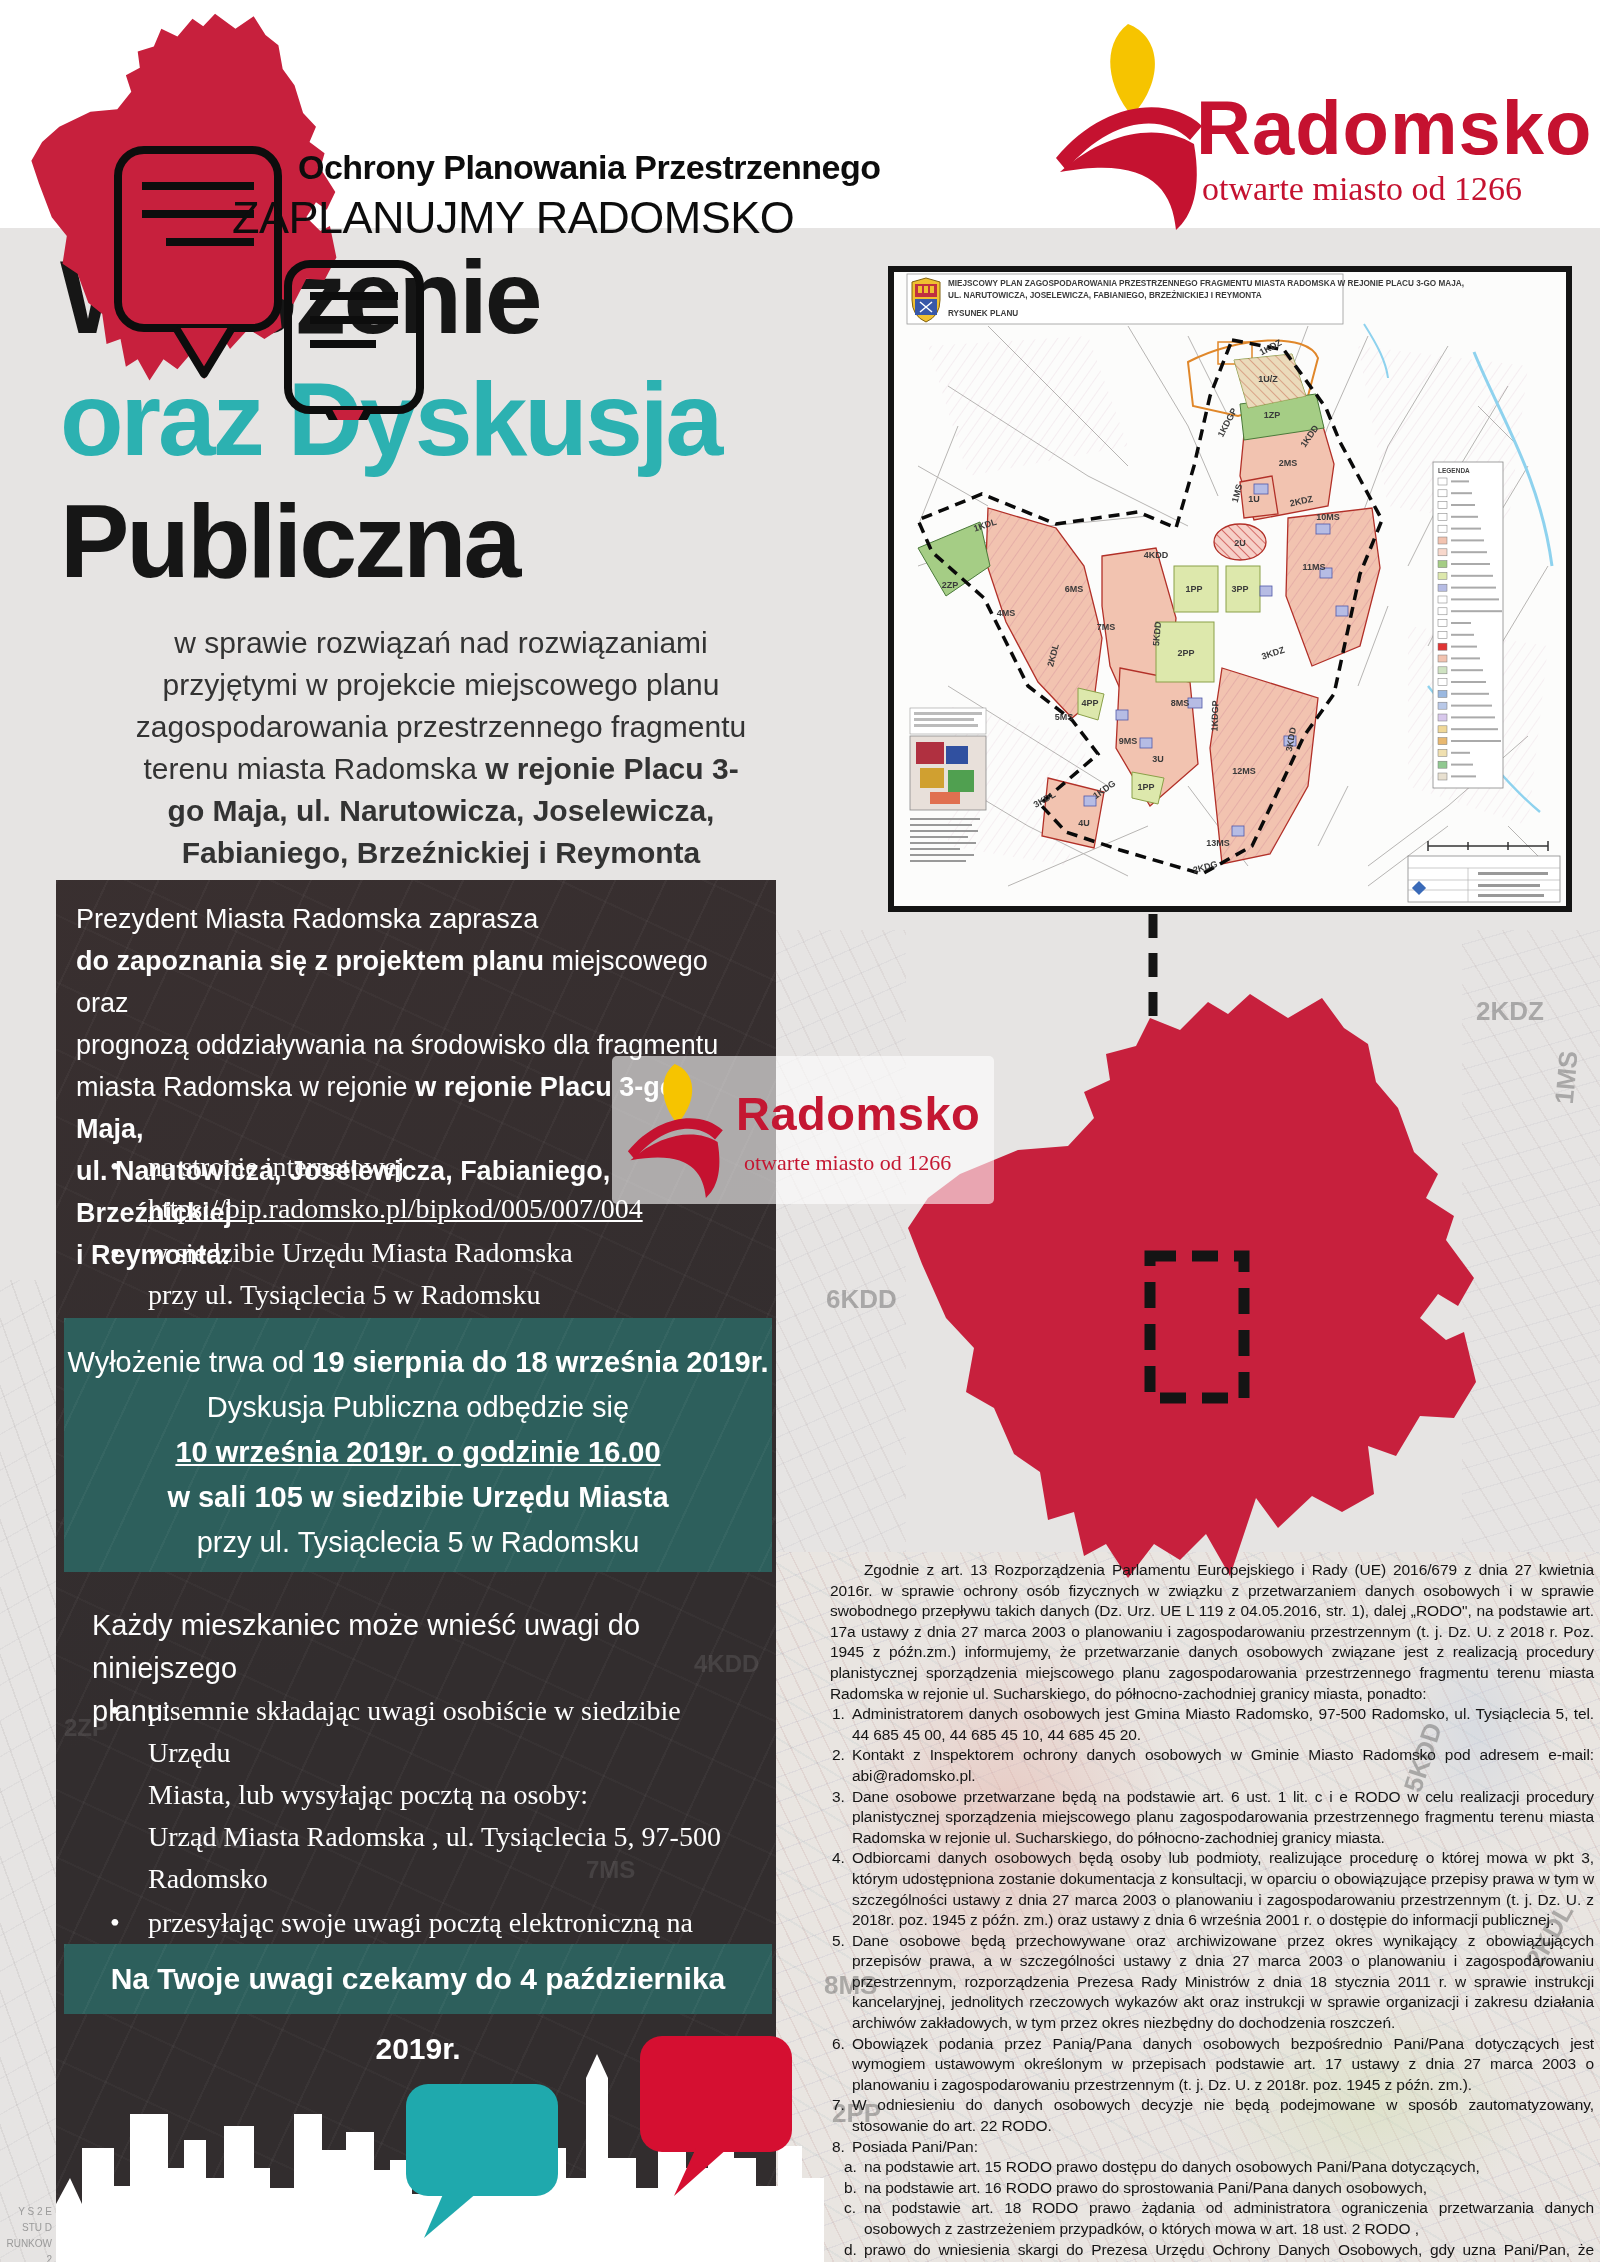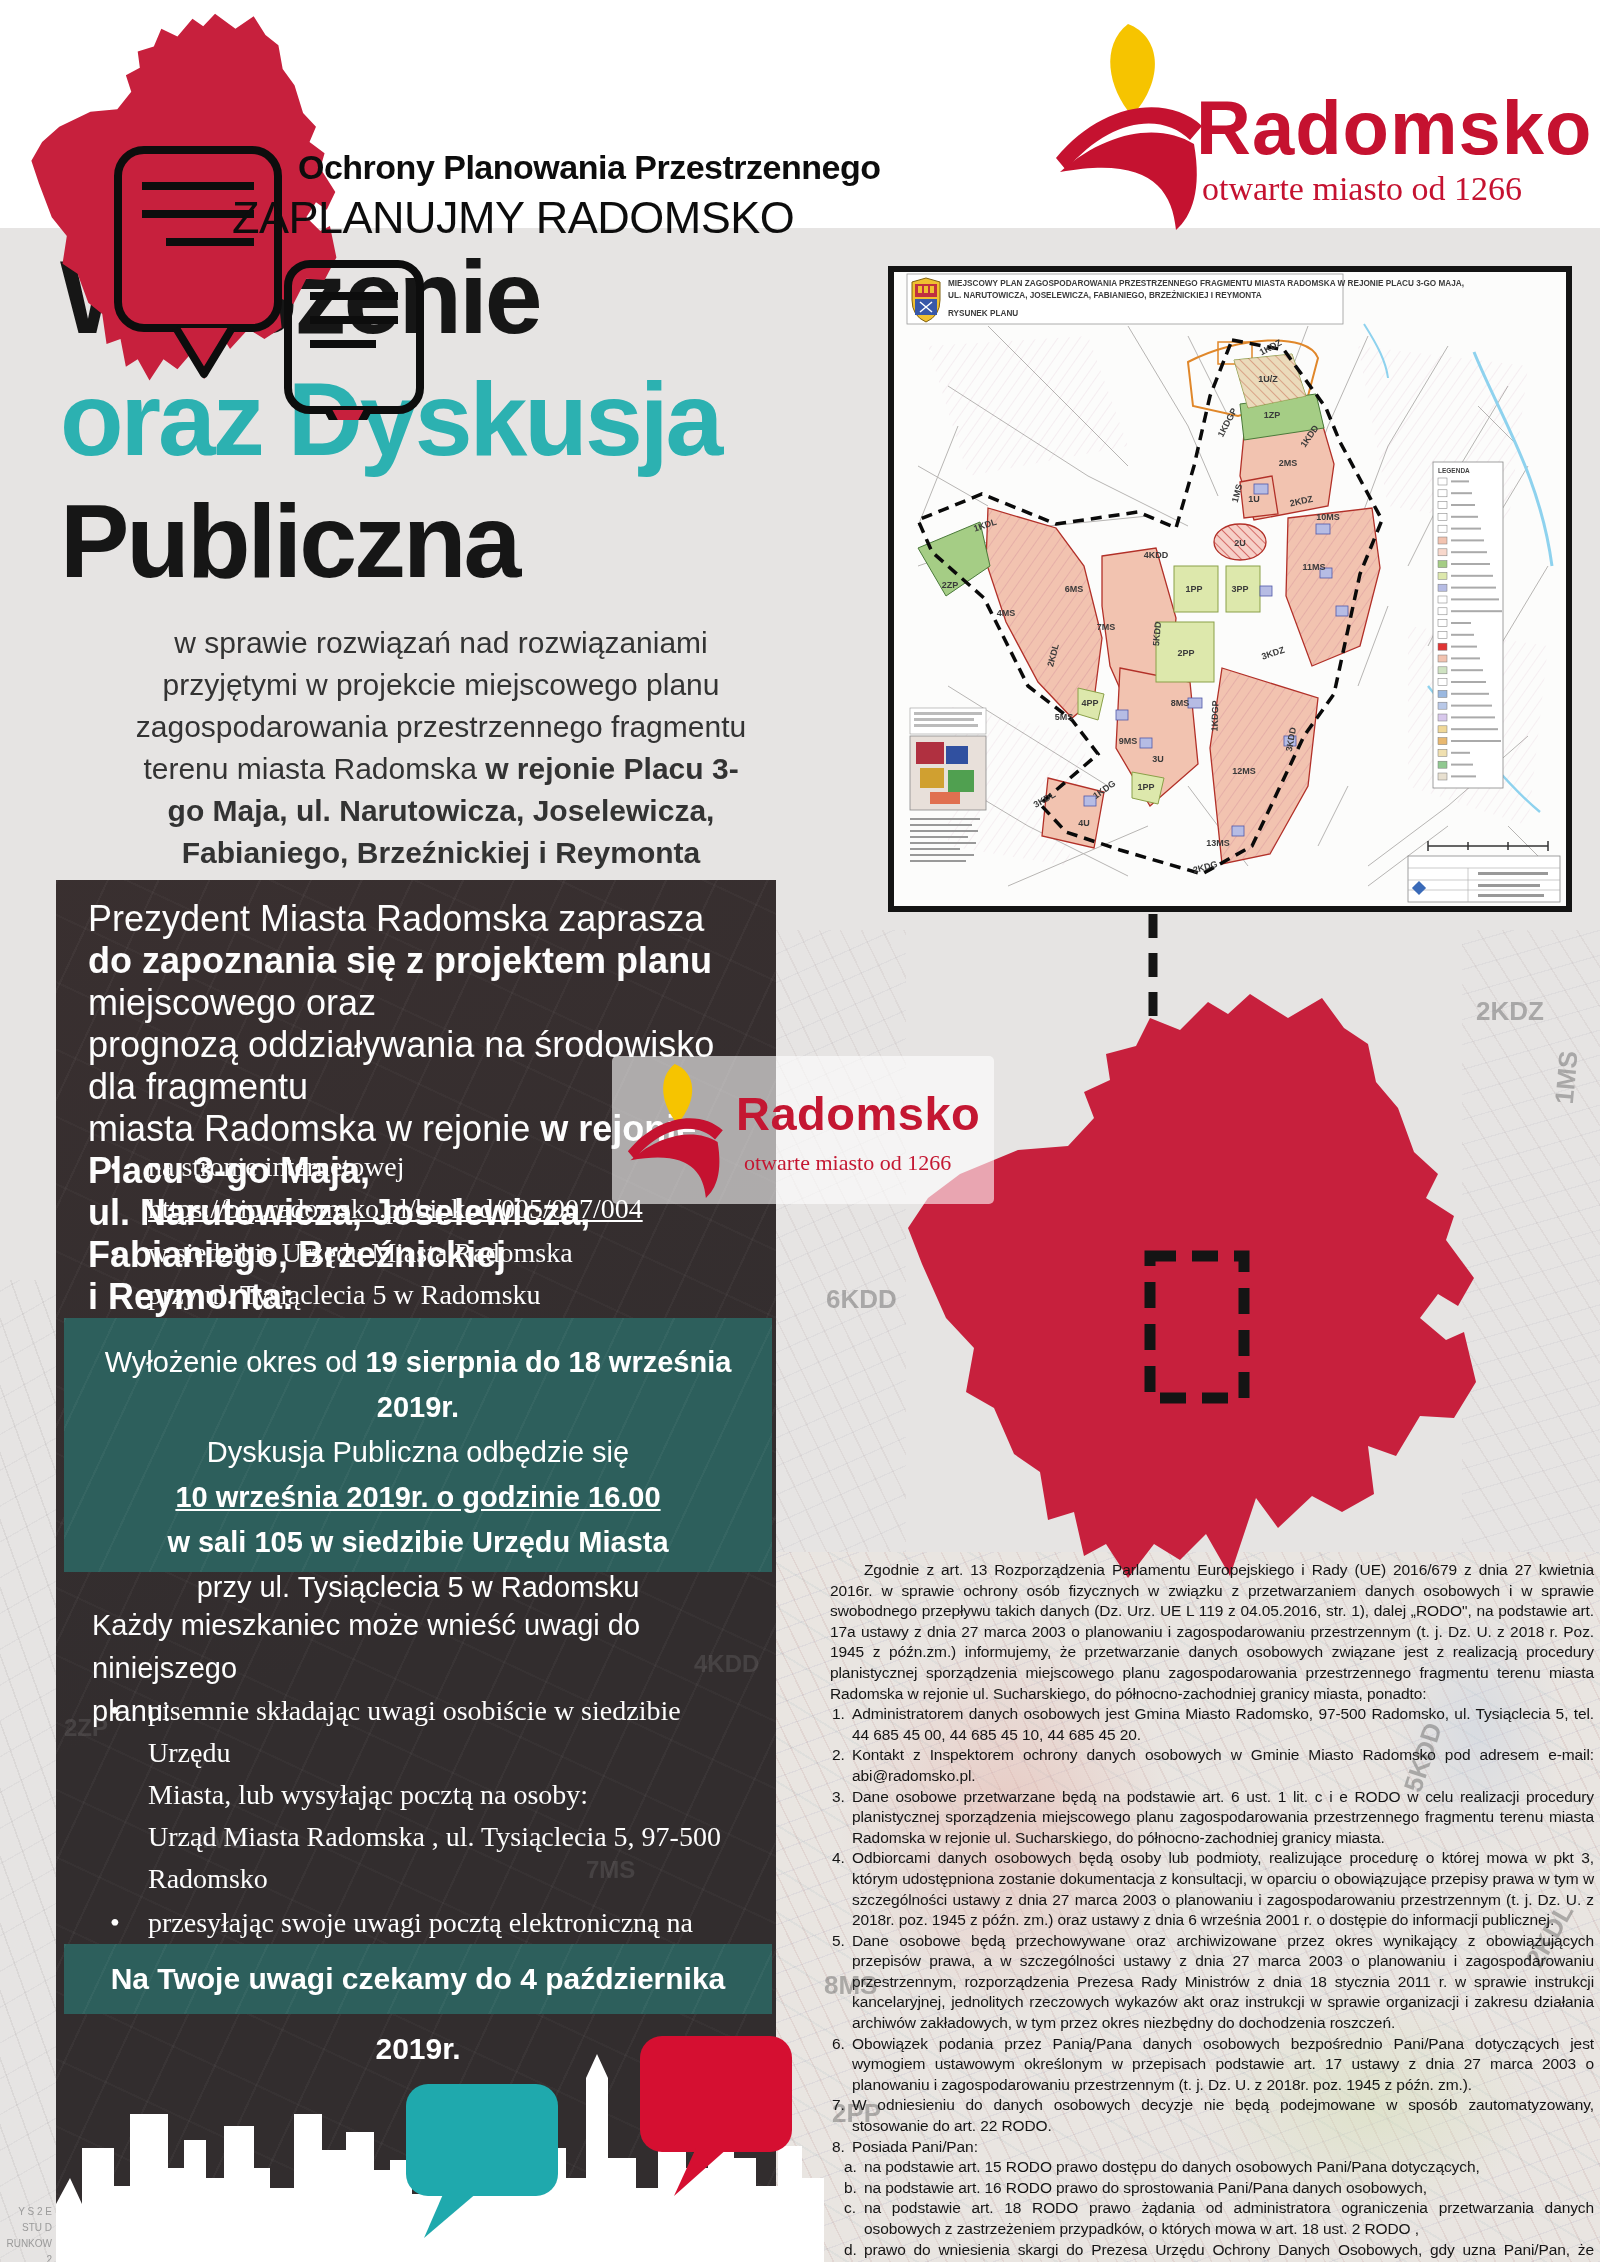--- a/index.html
+++ b/index.html
@@ -20,21 +20,21 @@
   .subtitle{left:36px;top:622px;width:810px;text-align:center;font-size:30px;line-height:42px;color:#333;z-index:3;}
 
   
   .dark-col{left:56px;top:880px;width:720px;height:1382px;z-index:4;
     background-color:#322d2e;
     background-image:
       repeating-linear-gradient(115deg, rgba(255,255,255,0.035) 0 2px, transparent 2px 46px),
       repeating-linear-gradient(25deg, rgba(255,255,255,0.025) 0 2px, transparent 2px 61px),
       linear-gradient(160deg, rgba(150,80,70,0.07), rgba(0,0,0,0) 55%);
     color:#fff;}
-  .invite{left:88px;top:898px;width:660px;font-size:36px;line-height:42px;color:#fdfdfd;z-index:5;}
+  .invite{left:76px;top:898px;width:660px;font-size:27px;line-height:42px;color:#fdfdfd;z-index:5;}
   .channels{left:92px;top:1146px;width:660px;z-index:5;}
   .chan-item{position:relative;padding-left:56px;font-size:28px;line-height:42px;margin-bottom:2px;color:#fdfdfd;font-family:Liberation Serif, serif;}
   .chan-item:before{content:"\2022";position:absolute;left:18px;top:0;font-size:28px;}
   .teal-box{left:64px;top:1318px;width:708px;height:254px;z-index:5;
     background-color:#2d5f5c;
     background-image:repeating-linear-gradient(115deg, rgba(255,255,255,0.04) 0 2px, transparent 2px 46px);
     text-align:center;font-size:29px;line-height:45px;color:#fff;padding-top:22px;box-sizing:border-box;}
   .remarks-head{left:92px;top:1604px;width:660px;font-size:29px;line-height:43px;color:#fdfdfd;z-index:5;}
   .remarks-list{left:92px;top:1690px;width:672px;z-index:5;}
   .teal-banner{left:64px;top:1944px;width:708px;height:70px;z-index:5;
@@ -420,21 +420,21 @@
 
 <div class="abs dark-col"></div>
 <div class="abs invite"><span>Prezydent Miasta Radomska zaprasza</span><br><span></span><span style="font-weight: 700;">do zapoznania się z projektem planu</span><span> miejscowego oraz</span><br><span>prognozą oddziaływania na środowisko dla fragmentu</span><br><span>miasta Radomska w rejonie </span><span style="font-weight: 700;">w rejonie Placu 3-go Maja,</span><br><span style="font-weight: 700;">ul. Narutowicza, Joselewicza, Fabianiego, Brzeźnickiej</span><br><span style="font-weight: 700;">i Reymonta:</span></div>
 
 <div class="abs channels">
   <div class="chan-item"><span><span>na stronie internetowej</span><br><span></span><a class="wlink" href="#" style="text-decoration: underline;">https://bip.radomsko.pl/bipkod/005/007/004</a></span></div>
   <div class="chan-item"><span><span>w siedzibie Urzędu Miasta Radomska</span><br><span>przy ul. Tysiąclecia 5 w Radomsku</span></span></div>
 </div>
 
 <div class="abs teal-box">
-  <div><span>Wyłożenie okres od </span><span style="font-weight: 700;">19 sierpnia do 18 września 2019r.</span></div>
+  <div><span>Wyłożenie trwa od </span><span style="font-weight: 700;">19 sierpnia do 18 września 2019r.</span></div>
   <div><span>Dyskusja Publiczna odbędzie się</span></div>
   <div><span style="font-weight: 700; text-decoration: underline;">10 września 2019r.  o godzinie 16.00 </span></div>
   <div><span style="font-weight: 700;">w sali 105 w siedzibie Urzędu Miasta</span></div>
   <div><span>przy ul. Tysiąclecia 5 w Radomsku</span></div>
 </div>
 
 <div class="abs remarks-head">Każdy mieszkaniec może wnieść uwagi do niniejszego<br>planu:</div>
 <div class="abs remarks-list">
   <div class="chan-item"><span><span>pisemnie składając uwagi osobiście w siedzibie Urzędu</span><br><span>Miasta, lub wysyłając pocztą na osoby:</span><br><span>Urząd Miasta Radomska , ul. Tysiąclecia 5, 97-500</span><br><span>Radomsko</span></span></div>
   <div class="chan-item"><span><span>przesyłając swoje uwagi pocztą elektroniczną na</span><br><span>adres: </span><a class="wlink" href="#" style="text-decoration: underline;">planowanie@radomsko.pl</a></span></div>

